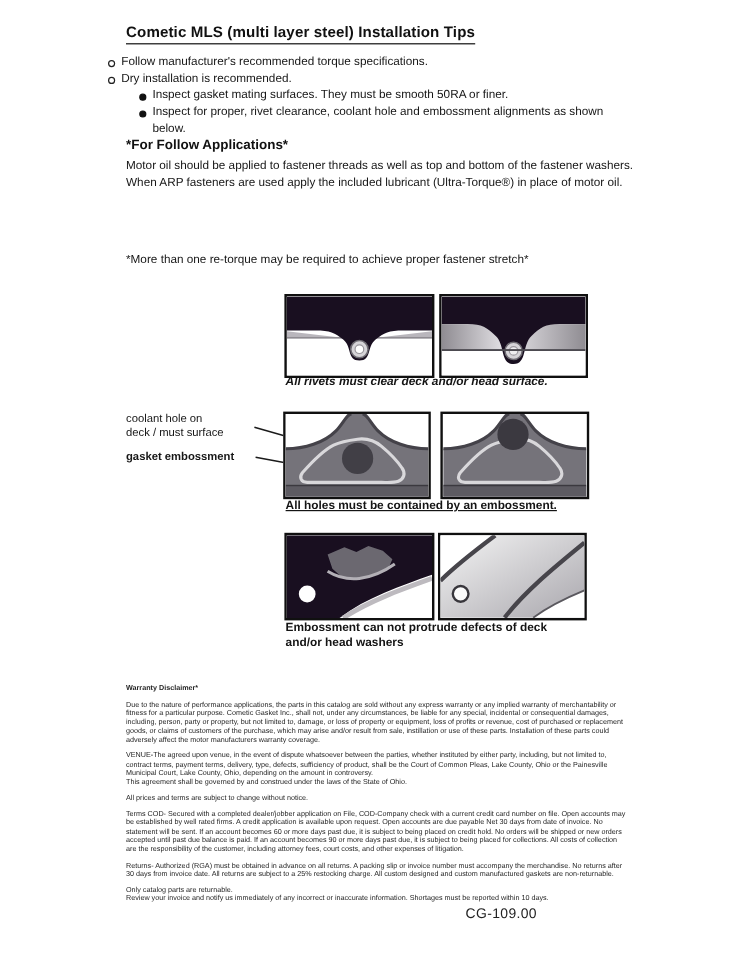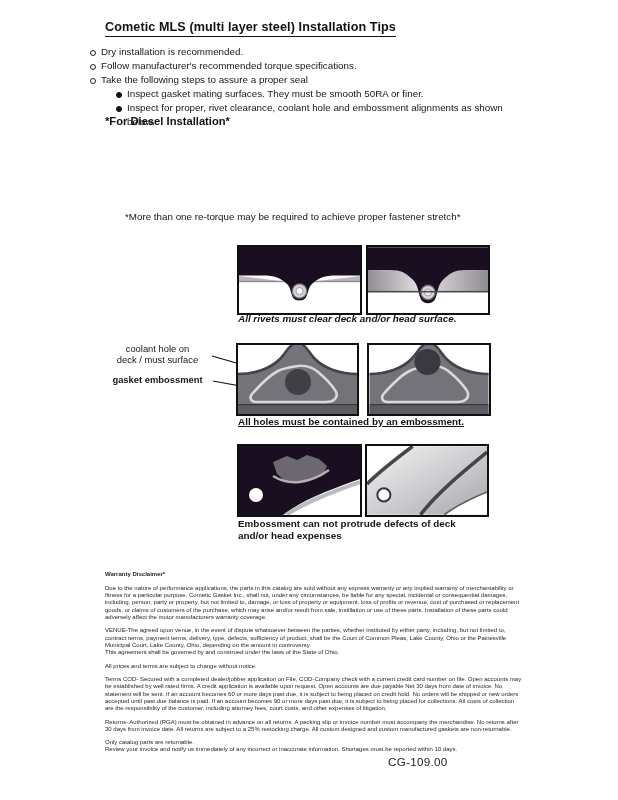--- a/index.html
+++ b/index.html
@@ -19,61 +19,58 @@
   
   .h2{left:105px;top:115px;font-size:11.2px;font-weight:bold;color:#111;}
   .para{left:105px;width:428px;font-size:9.8px;line-height:13.8px;color:#161616;}
   
   .dgroup{position:absolute;}
   .rw-label{position:absolute;top:12px;font-size:12.2px;font-weight:600;letter-spacing:.4px;
             text-align:right;color:#141414;}
   .dbox{position:absolute;border:2px solid #101010;background:#fff;}
   .dbox svg{display:block;}
   .caption{position:absolute;font-size:9.9px;font-weight:bold;color:#141414;line-height:11.5px;}
-  .callout{position:absolute;font-size:9.4px;line-height:10.6px;text-align:center;color:#161616;}
+  .callout{position:absolute;font-size:9.4px;line-height:10.6px;text-align:left;color:#161616;}
   .leads{position:absolute;left:0;top:0;pointer-events:none;}
   
   .legal{left:105px;top:571px;width:418px;font-size:6px;line-height:7.15px;color:#262626;}
   .legal p{margin:0 0 6.5px 0;}
   .legal p.tight{margin:0;}
   .legal .lh{font-weight:bold;margin-bottom:7px;}
   .doccode{left:388px;top:755px;font-size:11.6px;color:#222;letter-spacing:.3px;}
 </style>
 </head>
 <body>
 
 <div class="page">
 
   <div class="abs title" style="display:inline-block;">Cometic MLS (multi layer steel) Installation Tips</div>
 
   <div class="abs tips">
     <div class="tip-row">
       <span class="marker open"></span>
-      <span>Dry installation is recommended.</span>
+      <span>Follow manufacturer's recommended torque specifications.</span>
     </div>
     <div class="tip-row">
       <span class="marker open"></span>
-      <span>Follow manufacturer's recommended torque specifications.</span>
-    </div>
-    <div class="tip-row">
-      <span class="marker open"></span>
-      <span>Take the following steps to assure a proper seal</span>
+      <span>Dry installation is recommended.</span>
     </div>
     <div class="tip-row sub">
       <span class="marker fill"></span>
       <span>Inspect gasket mating surfaces.  They must be smooth 50RA or finer.</span>
     </div>
     <div class="tip-row sub">
       <span class="marker fill"></span>
       <span>Inspect for proper, rivet clearance, coolant hole and embossment alignments as shown below.</span>
     </div>
   </div>
 
-  <div class="abs h2">*For Diesel Installation*</div>
-  <div class="abs para" style="top:210px;margin-left:20px;">*More than one re-torque may be required to achieve proper fastener stretch*</div>
+  <div class="abs h2">*For Follow Applications*</div>
+  <div class="abs para" style="top:132px;">Motor oil should be applied to fastener threads as well as top and bottom of the fastener washers. When ARP fasteners are used apply the included lubricant (Ultra-Torque®) in place of motor oil.</div>
+  <div class="abs para" style="top:210px;">*More than one re-torque may be required to achieve proper fastener stretch*</div>
 
   <div class="dgroup" style="left:237px;top:231px;width:249px;height:100px;">
     <div class="rw-label" style="left:0;width:121px;">RIGHT</div>
     <div class="rw-label" style="left:129px;width:120px;">WRONG</div>
 
     <div class="dbox" style="left:0;top:14px;">
       <svg width="121" height="66" viewBox="0 0 121 66">
         <rect width="121" height="66" fill="#ffffff"></rect>
         <polygon points="0,29 46,34.5 0,34.5" fill="#b9b6bc"></polygon>
         <polygon points="121,29 75,34.5 121,34.5" fill="#b9b6bc"></polygon>
@@ -177,21 +174,21 @@
         <path d="M46,0 C30,12 12,26 0,38" fill="none" stroke="#47454b" stroke-width="3.6"></path>
         <path d="M121,6 C94,28 70,48 54,69" fill="none" stroke="#47454b" stroke-width="3.6"></path>
         <path d="M121,46 C104,53 90,60 78,69 H121 Z" fill="#ffffff"></path>
         <path d="M121,46 C104,53 90,60 78,69" fill="none" stroke="#5a585e" stroke-width="1.6"></path>
         <circle cx="17" cy="49" r="6.6" fill="#fbfbfb" stroke="#38363c" stroke-width="2"></circle>
       </svg>
     </div>
 
     <div class="caption" style="left:1px;top:88px;width:240px;">
       <div>Embossment can not protrude defects of deck</div>
-      <div>and/or head expenses</div>
+      <div>and/or head washers</div>
     </div>
   </div>
 
   <div class="abs legal">
     <p class="lh">Warranty Disclaimer*</p>
     <p>Due to the nature of performance applications, the parts in this catalog are sold without any express warranty or any implied warranty of merchantability or fitness for a particular purpose.  Cometic Gasket Inc., shall not, under any circumstances, be liable for any special, incidental or consequential damages, including, person, party or property, but not limited to, damage, or loss of property or equipment, loss of profits or revenue, cost of purchased or replacement goods, or claims of customers of the purchase, which may arise and/or result from sale, instillation or use of these parts.  Installation of these parts could adversely affect the motor manufacturers warranty coverage.</p>
     <p class="tight">VENUE-The agreed upon venue, in the event of dispute whatsoever between the parties, whether instituted by either party, including, but not limited to, contract terms, payment terms, delivery, type, defects, sufficiency of product, shall be the Court of Common Pleas, Lake County, Ohio or the Painesville Municipal Court, Lake County, Ohio, depending on the amount in controversy.</p>
     <p>This agreement shall be governed by and construed under the laws of the State of Ohio.</p>
     <p>All prices and terms are subject to change without notice.</p>
     <p>Terms COD- Secured with a completed dealer/jobber application on File, COD-Company check with a current credit card number on file.  Open accounts may be established by well rated firms.  A credit application is available upon request.  Open accounts are due payable Net 30 days from date of invoice.  No statement will be sent.  If an account becomes 60 or more days past due, it is subject to being placed on credit hold.  No orders will be shipped or new orders accepted until past due balance is paid.  If an account becomes 90 or more days past due, it is subject to being placed for collections.  All costs of collection are the responsibility of the customer, including attorney fees, court costs, and other expenses of litigation.</p>

